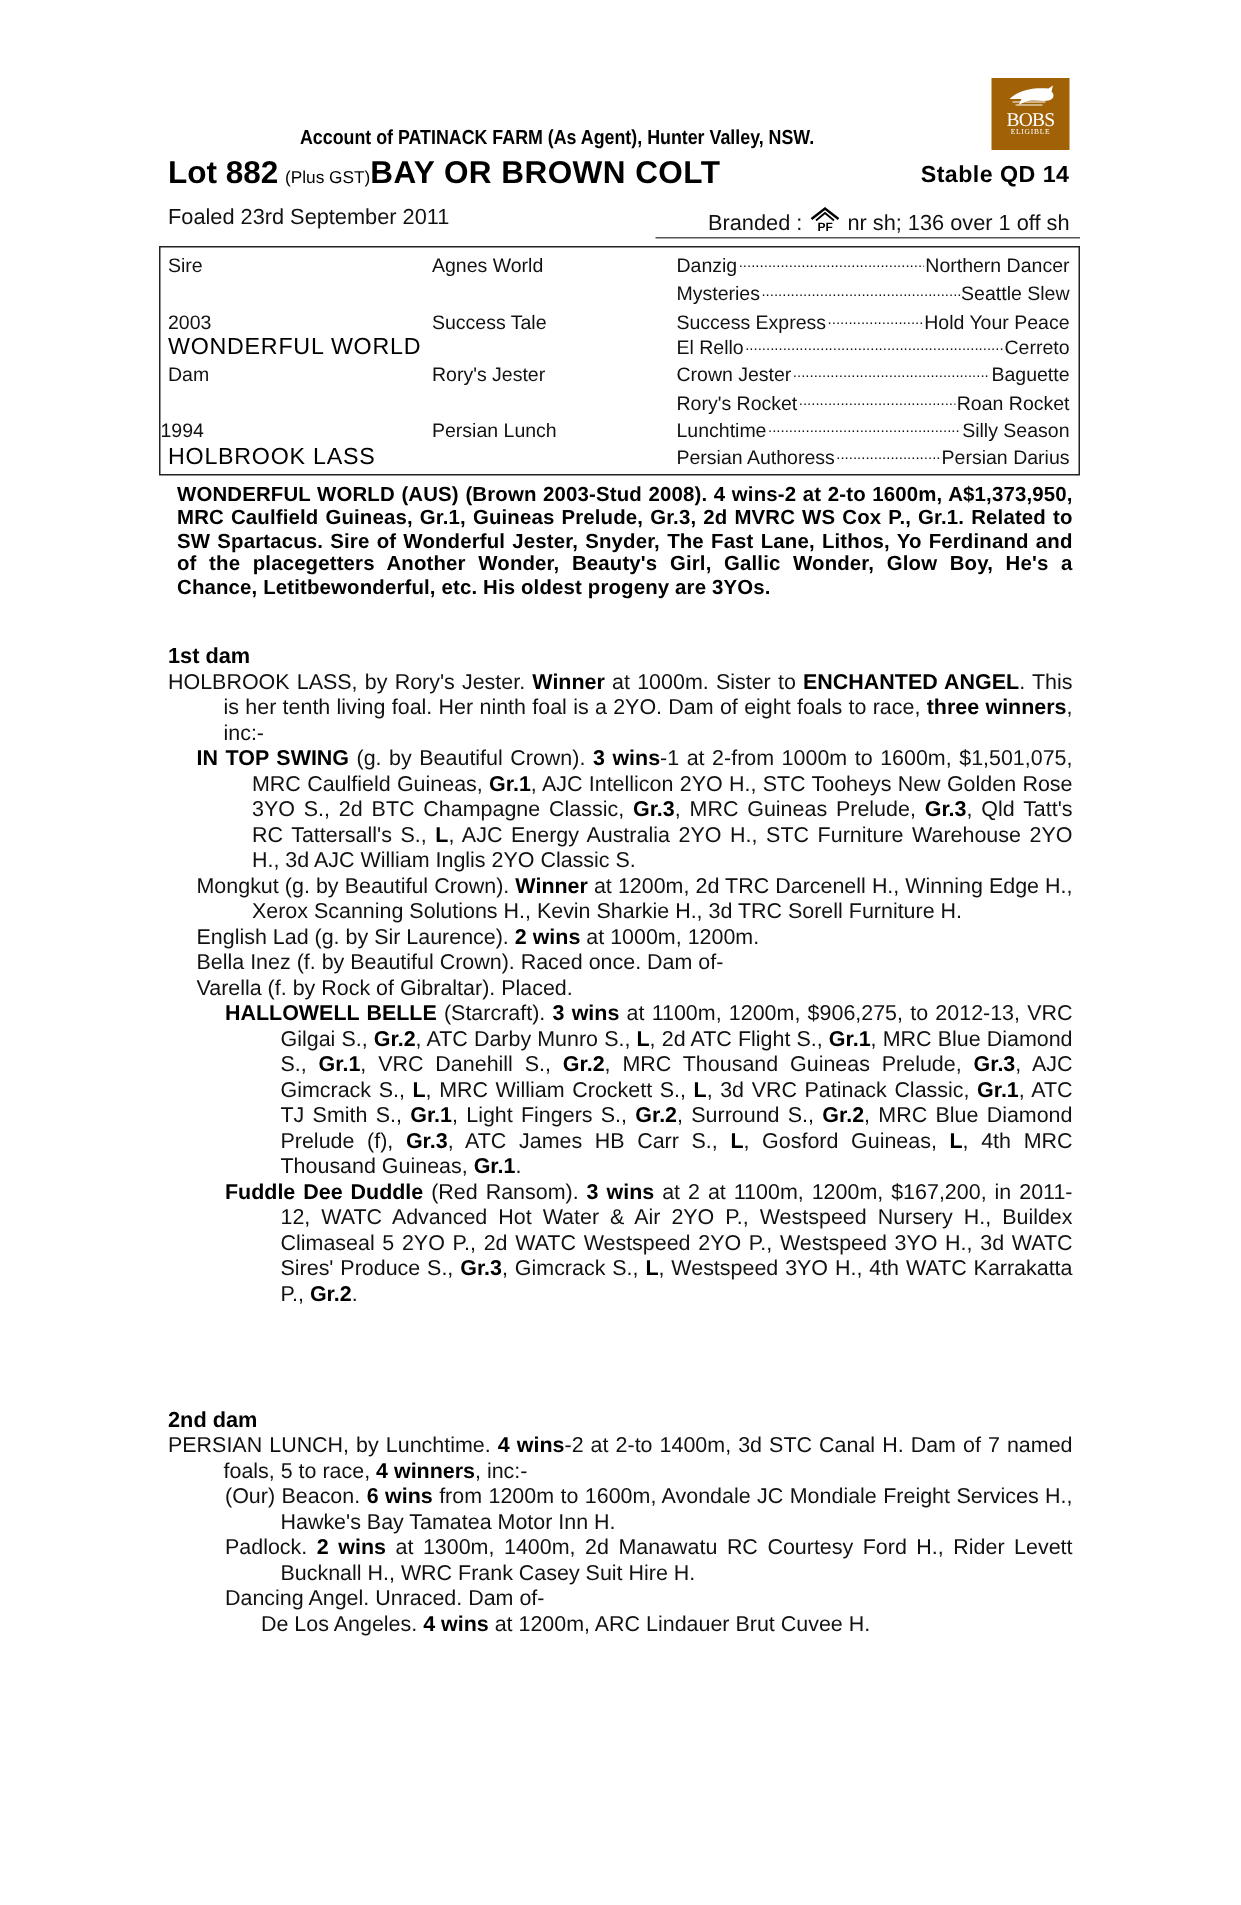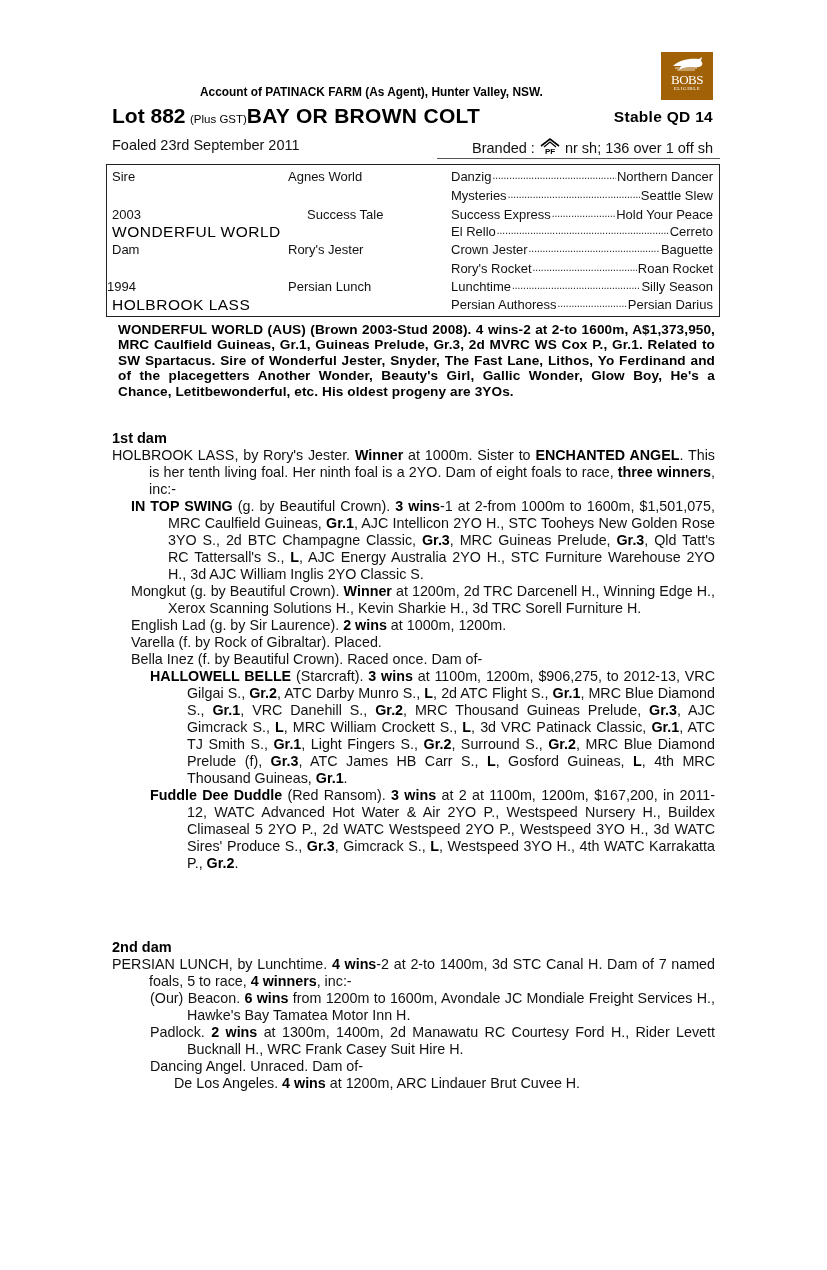--- a/index.html
+++ b/index.html
@@ -66,21 +66,21 @@
   </svg>
   <span>nr sh; 136 over 1 off sh</span>
 </div>
 <div class="hrule"></div>
 
 <div class="pedbox">
   <div class="ped" style="left:5px;top:4px;">Sire</div>
   <div class="ped big" style="left:5px;top:22px;">WONDERFUL WORLD</div>
   <div class="ped" style="left:5px;top:42px;">2003</div>
   <div class="ped" style="left:181px;top:4px;">Agnes World</div>
-  <div class="ped" style="left:181px;top:42px;margin-left:19px;">Success Tale</div>
+  <div class="ped" style="left:181px;top:42px;">Success Tale</div>
 
   <div class="ped" style="left:5px;top:77px;">Dam</div>
   <div class="ped big" style="left:5px;top:95px;">HOLBROOK LASS</div>
   <div class="ped" style="left:0;top:114px;">1994</div>
   <div class="ped" style="left:181px;top:77px;">Rory's Jester</div>
   <div class="ped" style="left:181px;top:114px;">Persian Lunch</div>
 
   <div class="anc" style="top:4px;">
       <span class="l">Danzig</span>
       <span class="dots"></span>
@@ -125,22 +125,22 @@
 
 <div class="sire-blurb">WONDERFUL WORLD (AUS) (Brown 2003-Stud 2008). 4 wins-2 at 2-to 1600m, A$1,373,950, MRC Caulfield Guineas, Gr.1, Guineas Prelude, Gr.3, 2d MVRC WS Cox P., Gr.1. Related to SW Spartacus. Sire of Wonderful Jester, Snyder, The Fast Lane, Lithos, Yo Ferdinand and of the placegetters Another Wonder, Beauty's Girl, Gallic Wonder, Glow Boy, He's a Chance, Letitbewonderful, etc. His oldest progeny are 3YOs.</div>
 
 <div class="body" style="top:430px;">
   <div class="sec">1st dam</div>
   <div class="para hang0">HOLBROOK LASS, by Rory's Jester. <b>Winner</b> at 1000m. Sister to <b>ENCHANTED ANGEL</b>. This is her tenth living foal. Her ninth foal is a 2YO. Dam of eight foals to race, <b>three winners</b>, inc:-</div>
   <div>
       <div class="para hang1"><b>IN TOP SWING</b> (g. by Beautiful Crown). <b>3 wins</b>-1 at 2-from 1000m to 1600m, $1,501,075, MRC Caulfield Guineas, <b>Gr.1</b>, AJC Intellicon 2YO H., STC Tooheys New Golden Rose 3YO S., 2d BTC Champagne Classic, <b>Gr.3</b>, MRC Guineas Prelude, <b>Gr.3</b>, Qld Tatt's RC Tattersall's S., <b>L</b>, AJC Energy Australia 2YO H., STC Furniture Warehouse 2YO H., 3d AJC William Inglis 2YO Classic S.</div>
       <div class="para hang1">Mongkut (g. by Beautiful Crown). <b>Winner</b> at 1200m, 2d TRC Darcenell H., Winning Edge H., Xerox Scanning Solutions H., Kevin Sharkie H., 3d TRC Sorell Furniture H.</div>
       <div class="para hang1">English Lad (g. by Sir Laurence). <b>2 wins</b> at 1000m, 1200m.</div>
+      <div class="para hang1">Bella Inez (f. by Beautiful Crown). Raced once. Dam of-</div>
       <div class="para hang1">Varella (f. by Rock of Gibraltar). Placed.</div>
-      <div class="para hang1">Bella Inez (f. by Beautiful Crown). Raced once. Dam of-</div>
       <div class="para hang3"><b>HALLOWELL BELLE</b> (Starcraft). <b>3 wins</b> at 1100m, 1200m, $906,275, to 2012-13, VRC Gilgai S., <b>Gr.2</b>, ATC Darby Munro S., <b>L</b>, 2d ATC Flight S., <b>Gr.1</b>, MRC Blue Diamond S., <b>Gr.1</b>, VRC Danehill S., <b>Gr.2</b>, MRC Thousand Guineas Prelude, <b>Gr.3</b>, AJC Gimcrack S., <b>L</b>, MRC William Crockett S., <b>L</b>, 3d VRC Patinack Classic, <b>Gr.1</b>, ATC TJ Smith S., <b>Gr.1</b>, Light Fingers S., <b>Gr.2</b>, Surround S., <b>Gr.2</b>, MRC Blue Diamond Prelude (f), <b>Gr.3</b>, ATC James HB Carr S., <b>L</b>, Gosford Guineas, <b>L</b>, 4th MRC Thousand Guineas, <b>Gr.1</b>.</div>
       <div class="para hang3"><b>Fuddle Dee Duddle</b> (Red Ransom). <b>3 wins</b> at 2 at 1100m, 1200m, $167,200, in 2011-12, WATC Advanced Hot Water &amp; Air 2YO P., Westspeed Nursery H., Buildex Climaseal 5 2YO P., 2d WATC Westspeed 2YO P., Westspeed 3YO H., 3d WATC Sires' Produce S., <b>Gr.3</b>, Gimcrack S., <b>L</b>, Westspeed 3YO H., 4th WATC Karrakatta P., <b>Gr.2</b>.</div>
     </div>
 </div>
 
 <div class="body" style="top:939px;">
   <div class="sec">2nd dam</div>
   <div class="para hang0">PERSIAN LUNCH, by Lunchtime. <b>4 wins</b>-2 at 2-to 1400m, 3d STC Canal H. Dam of 7 named foals, 5 to race, <b>4 winners</b>, inc:-</div>
   <div>
       <div class="para hang3">(Our) Beacon. <b>6 wins</b> from 1200m to 1600m, Avondale JC Mondiale Freight Services H., Hawke's Bay Tamatea Motor Inn H.</div>

